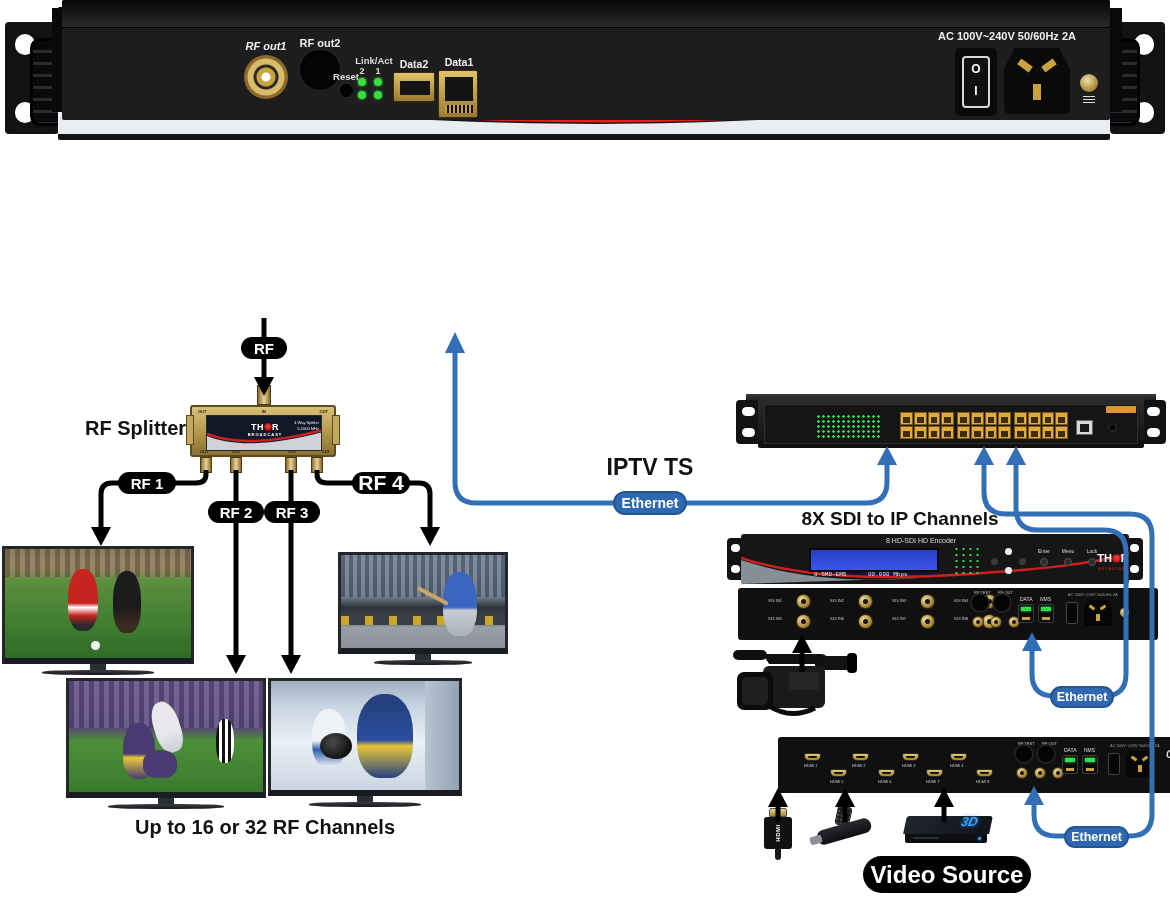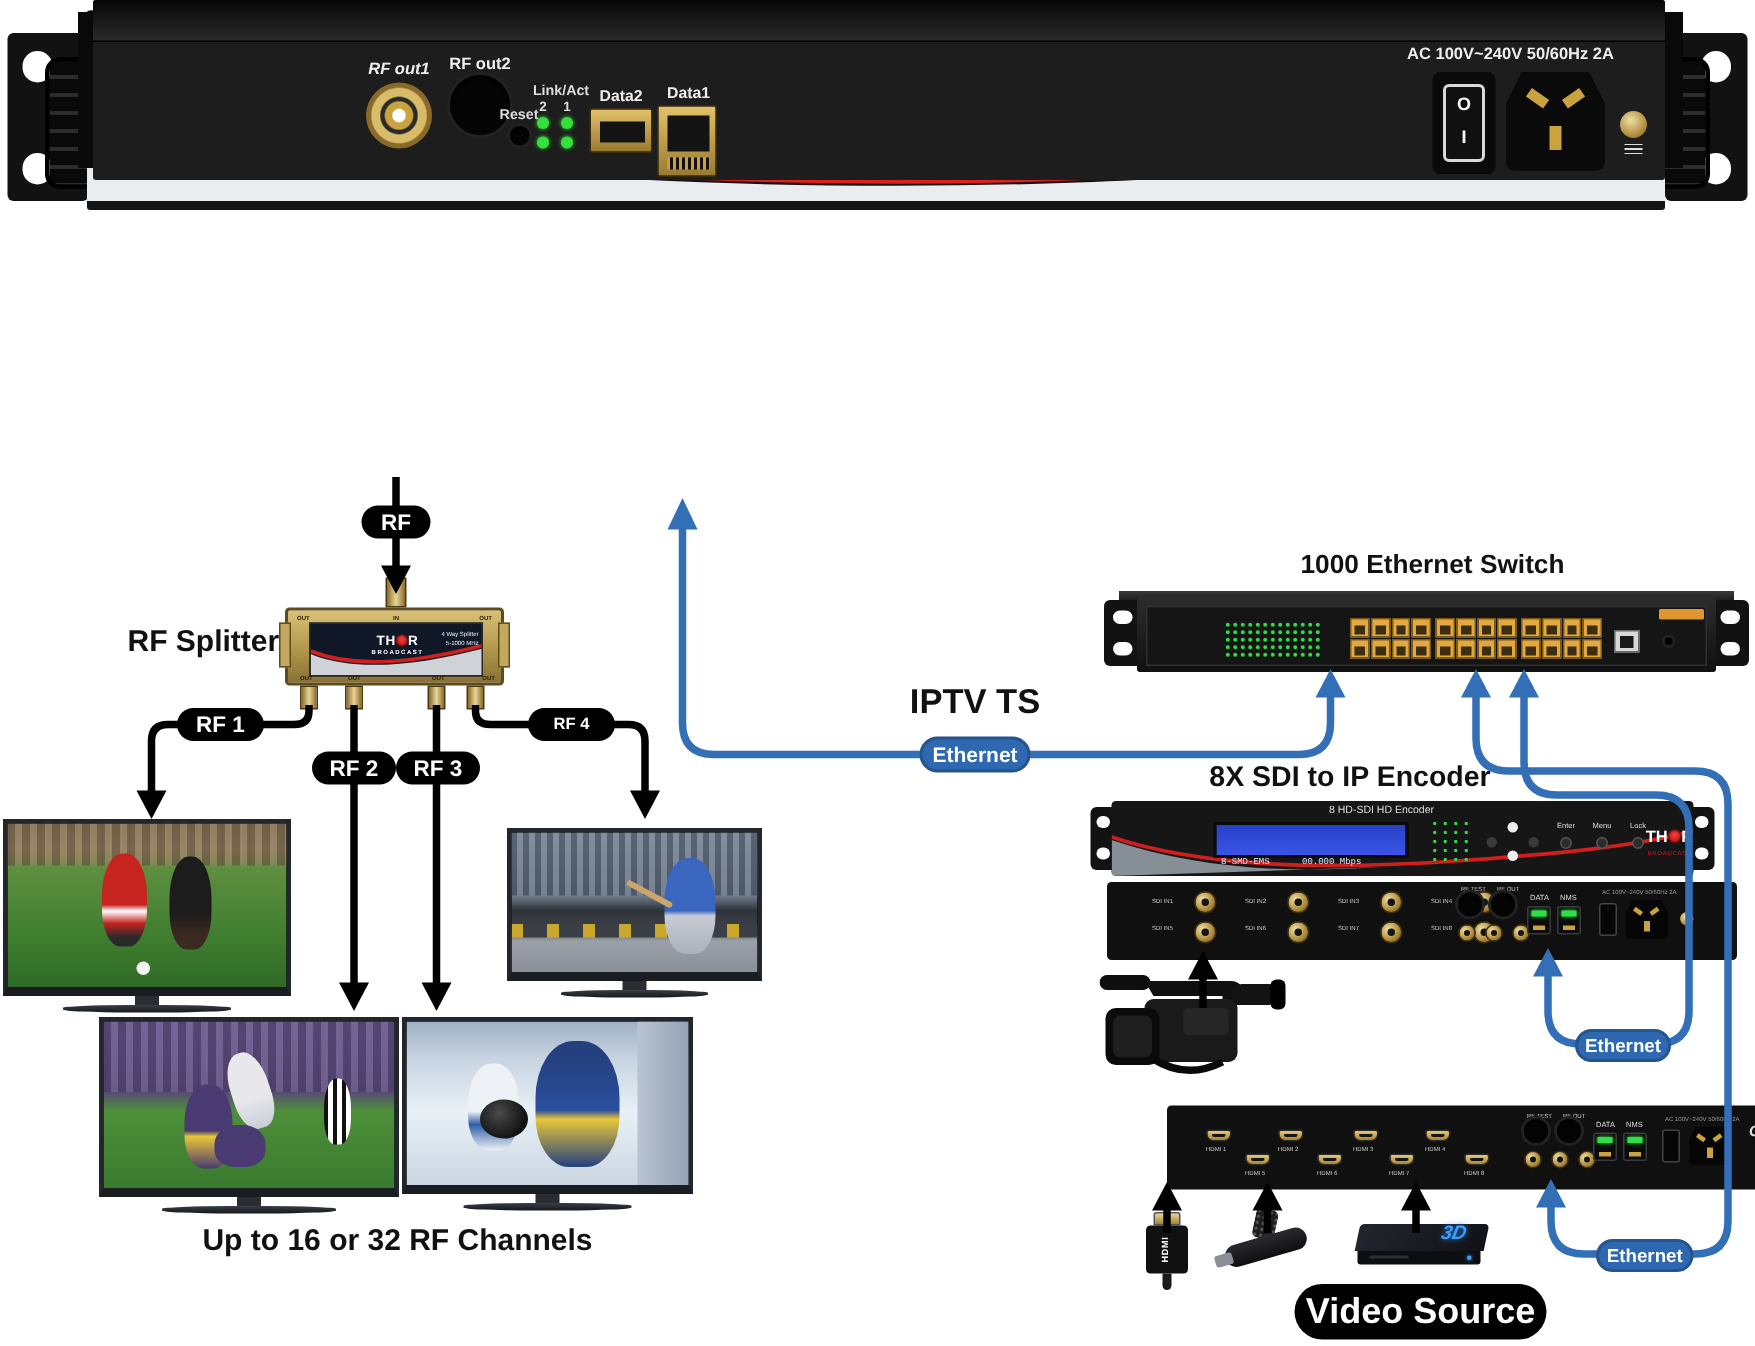--- a/index.html
+++ b/index.html
@@ -198,21 +198,21 @@
     </div>
   <div class="pill-black" style="left:118px;top:472px;width:58px;height:22px;font-size:15px;">
       <span>RF 1</span>
     </div>
   <div class="pill-black" style="left:208px;top:501px;width:56px;height:22px;font-size:15px;">
       <span>RF 2</span>
     </div>
   <div class="pill-black" style="left:264px;top:501px;width:56px;height:22px;font-size:15px;">
       <span>RF 3</span>
     </div>
-  <div class="pill-black" style="left:352px;top:472px;width:58px;height:22px;font-size:11px;">
+  <div class="pill-black" style="left:352px;top:472px;width:58px;height:22px;font-size:21px;">
       <span>RF 4</span>
     </div>
 
   <div class="abs bold" style="left:85px;top:417px;font-size:20px;color:#111;">RF Splitter</div>
   <div class="abs" style="left:188px;top:385px;width:150px;height:90px;z-index:4;">
     <div class="abs" style="left:69px;top:0;width:14px;height:20px;background:linear-gradient(90deg,#8a6a28,#e8d59a,#8a6a28);border:1px solid #4a3a12;"></div>
     <div class="abs" style="left:2px;top:20px;width:146px;height:52px;background:linear-gradient(#d8c178,#b69a4e 50%,#8a7034);border:2px solid #5e4c1e;border-radius:3px;">
       <div class="abs" style="left:-6px;top:8px;width:8px;height:30px;background:#c2a95e;border:1px solid #5e4c1e;"></div>
       <div class="abs" style="right:-6px;top:8px;width:8px;height:30px;background:#c2a95e;border:1px solid #5e4c1e;"></div>
       <span class="t4" style="left:6px;top:2px;color:#2a2008;font-weight:bold;">OUT</span>
@@ -306,21 +306,20 @@
   <div class="pill-blue" style="left:613px;top:491px;width:74px;height:24px;font-size:14px;">
     <span>Ethernet</span>
   </div>
   <div class="pill-blue" style="left:1050px;top:686px;width:64px;height:22px;font-size:12.5px;">
     <span>Ethernet</span>
   </div>
   <div class="pill-blue" style="left:1064px;top:826px;width:65px;height:22px;font-size:12.5px;">
     <span>Ethernet</span>
   </div>
 
-  <div class="abs ctr bold" style="left:790px;top:366px;width:330px;font-size:17.5px;color:#111;">1000 Ethernet Switch</div>
   <div class="abs" style="left:736px;top:394px;width:430px;height:54px;z-index:4;">
     <div class="abs" style="left:10px;top:0;right:10px;height:8px;background:linear-gradient(#3a3a3a,#161616);"></div>
     <div class="ear" style="left:0;top:6px;width:26px;height:44px;">
       <div class="earhole" style="left:6px;top:7px;width:13px;height:9px;"></div>
       <div class="earhole" style="left:6px;top:28px;width:13px;height:9px;"></div>
     </div>
     <div class="ear" style="right:0;top:6px;width:26px;height:44px;">
       <div class="earhole" style="left:7px;top:7px;width:13px;height:9px;"></div>
       <div class="earhole" style="left:7px;top:28px;width:13px;height:9px;"></div>
     </div>
@@ -358,21 +357,21 @@
           <div class="port"></div>
       </div>
       <div class="abs" style="left:318px;top:22px;width:17px;height:15px;background:#d8d8d8;border:1px solid #666;">
         <div class="abs" style="left:3px;top:3px;right:3px;bottom:2px;background:#181818;"></div>
       </div>
       <div class="blackhole" style="left:352px;top:27px;width:5px;height:5px;"></div>
       <div class="abs" style="right:8px;top:8px;width:30px;height:7px;background:#e0962e;border-radius:1px;"></div>
     </div>
   </div>
 
-  <div class="abs ctr bold" style="left:770px;top:508px;width:260px;font-size:19px;color:#111;">8X SDI to IP Encoder</div>
+  <div class="abs ctr bold" style="left:770px;top:508px;width:260px;font-size:19px;color:#111;">8X SDI to IP Channels</div>
 
   <div class="abs" style="left:727px;top:534px;width:416px;height:50px;z-index:4;">
     <div class="ear" style="left:0;top:4px;width:18px;height:42px;">
       <div class="earhole" style="left:4px;top:6px;width:9px;height:8px;"></div>
       <div class="earhole" style="left:4px;top:27px;width:9px;height:8px;"></div>
     </div>
     <div class="ear" style="right:0;top:4px;width:18px;height:42px;">
       <div class="earhole" style="left:5px;top:6px;width:9px;height:8px;"></div>
       <div class="earhole" style="left:5px;top:27px;width:9px;height:8px;"></div>
     </div>

